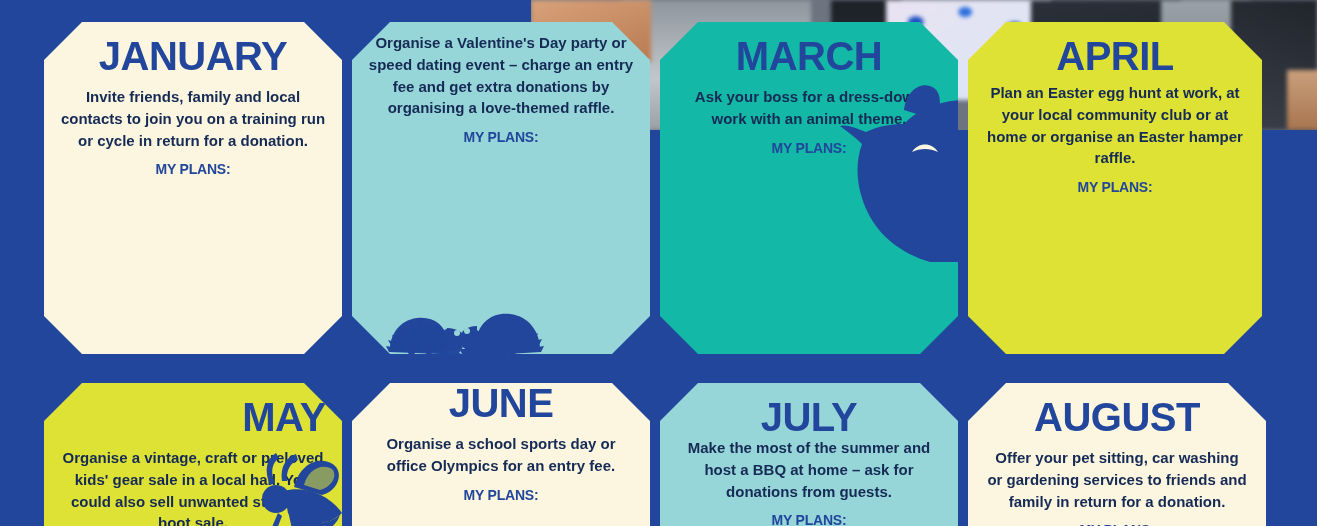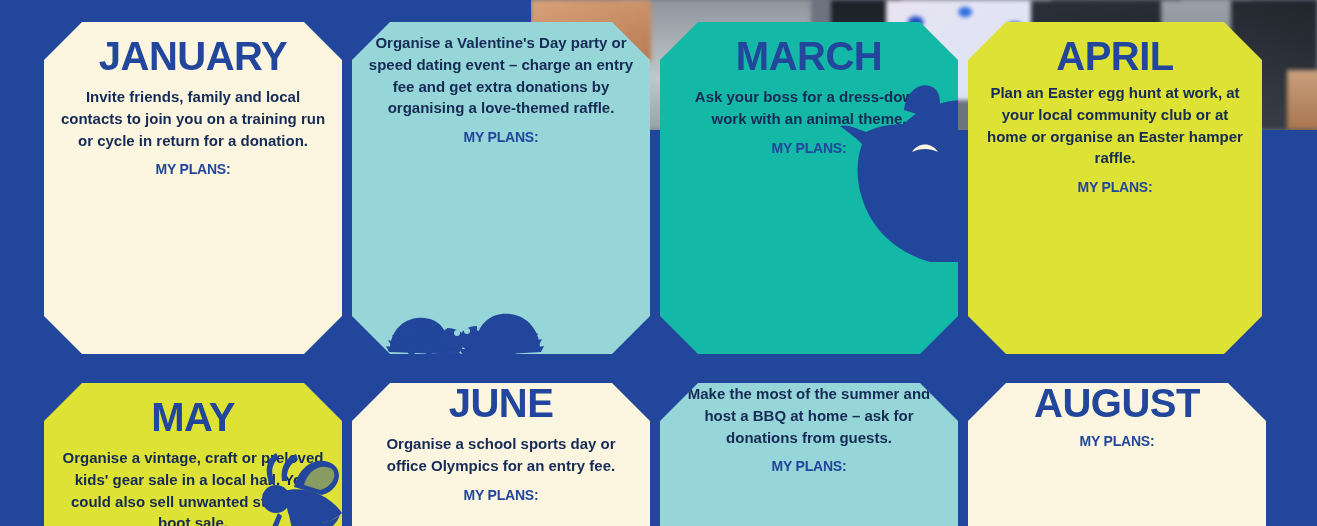--- a/index.html
+++ b/index.html
@@ -190,21 +190,21 @@
   <div class="card" style="left:968px; top:22px; width:294px; height:332px; background:#DEE235;">
     <div class="card-inner">
       <div class="month-title" style="margin-top:14px;">APRIL</div>
       <div class="month-desc" style="margin-top:6px;">Plan an Easter egg hunt at work, at your local community club or at home or organise an Easter hamper raffle.</div>
       <div class="my-plans" style="margin-top:10px;">MY PLANS:</div>
     </div>
   </div>
 
   <div class="card" style="left:44px; top:383px; width:298px; height:332px; background:#DEE235;">
     <div class="card-inner">
-      <div class="month-title" style="margin-top:14px;">MAY</div>
+      <div class="month-title" style="margin-top:14px;text-align:right;">MAY</div>
       <div class="month-desc" style="margin-top:10px;">Organise a vintage, craft or preloved kids' gear sale in a local hall. You could also sell unwanted stuff at a boot sale.</div>
       <div class="my-plans" style="margin-top:10px;">MY PLANS:</div>
     </div>
 
     <svg class="deco" style="right:-16px; top:68px;" width="110" height="100" viewBox="0 0 110 100">
       <g fill="#21469B">
 
         <path d="M22 34 C16 20 18 8 28 2 L31 7 C24 12 22 21 27 32 Z"></path>
         <path d="M34 30 C32 16 38 6 48 3 L50 9 C42 12 38 20 39 30 Z"></path>
 
@@ -227,25 +227,27 @@
   <div class="card" style="left:352px; top:383px; width:298px; height:332px; background:#FCF6E0;">
     <div class="card-inner">
       <div class="month-title" style="">JUNE</div>
       <div class="month-desc" style="margin-top:10px;">Organise a school sports day or office Olympics for an entry fee.</div>
       <div class="my-plans" style="margin-top:10px;">MY PLANS:</div>
     </div>
   </div>
 
   <div class="card" style="left:660px; top:383px; width:298px; height:332px; background:#97D6D8;">
     <div class="card-inner">
+      <div class="month-title" style="margin-top:14px;">JULY</div>
       <div class="month-desc" style="margin-top:0;">Make the most of the summer and host a BBQ at home – ask for donations from guests.</div>
       <div class="my-plans" style="margin-top:10px;">MY PLANS:</div>
     </div>
   </div>
 
   <div class="card" style="left:968px; top:383px; width:298px; height:332px; background:#FCF6E0;">
     <div class="card-inner">
-      <div class="month-title" style="">AUGUST</div>
+      <div class="month-title" style="margin-top:14px;">AUGUST</div>
+      <div class="month-desc" style="margin-top:10px; padding:0 2px;">Offer your pet sitting, car washing or gardening services to friends and family in return for a donation.</div>
       <div class="my-plans" style="margin-top:10px;">MY PLANS:</div>
     </div>
   </div>
 
 </div>
 
 </body></html>

